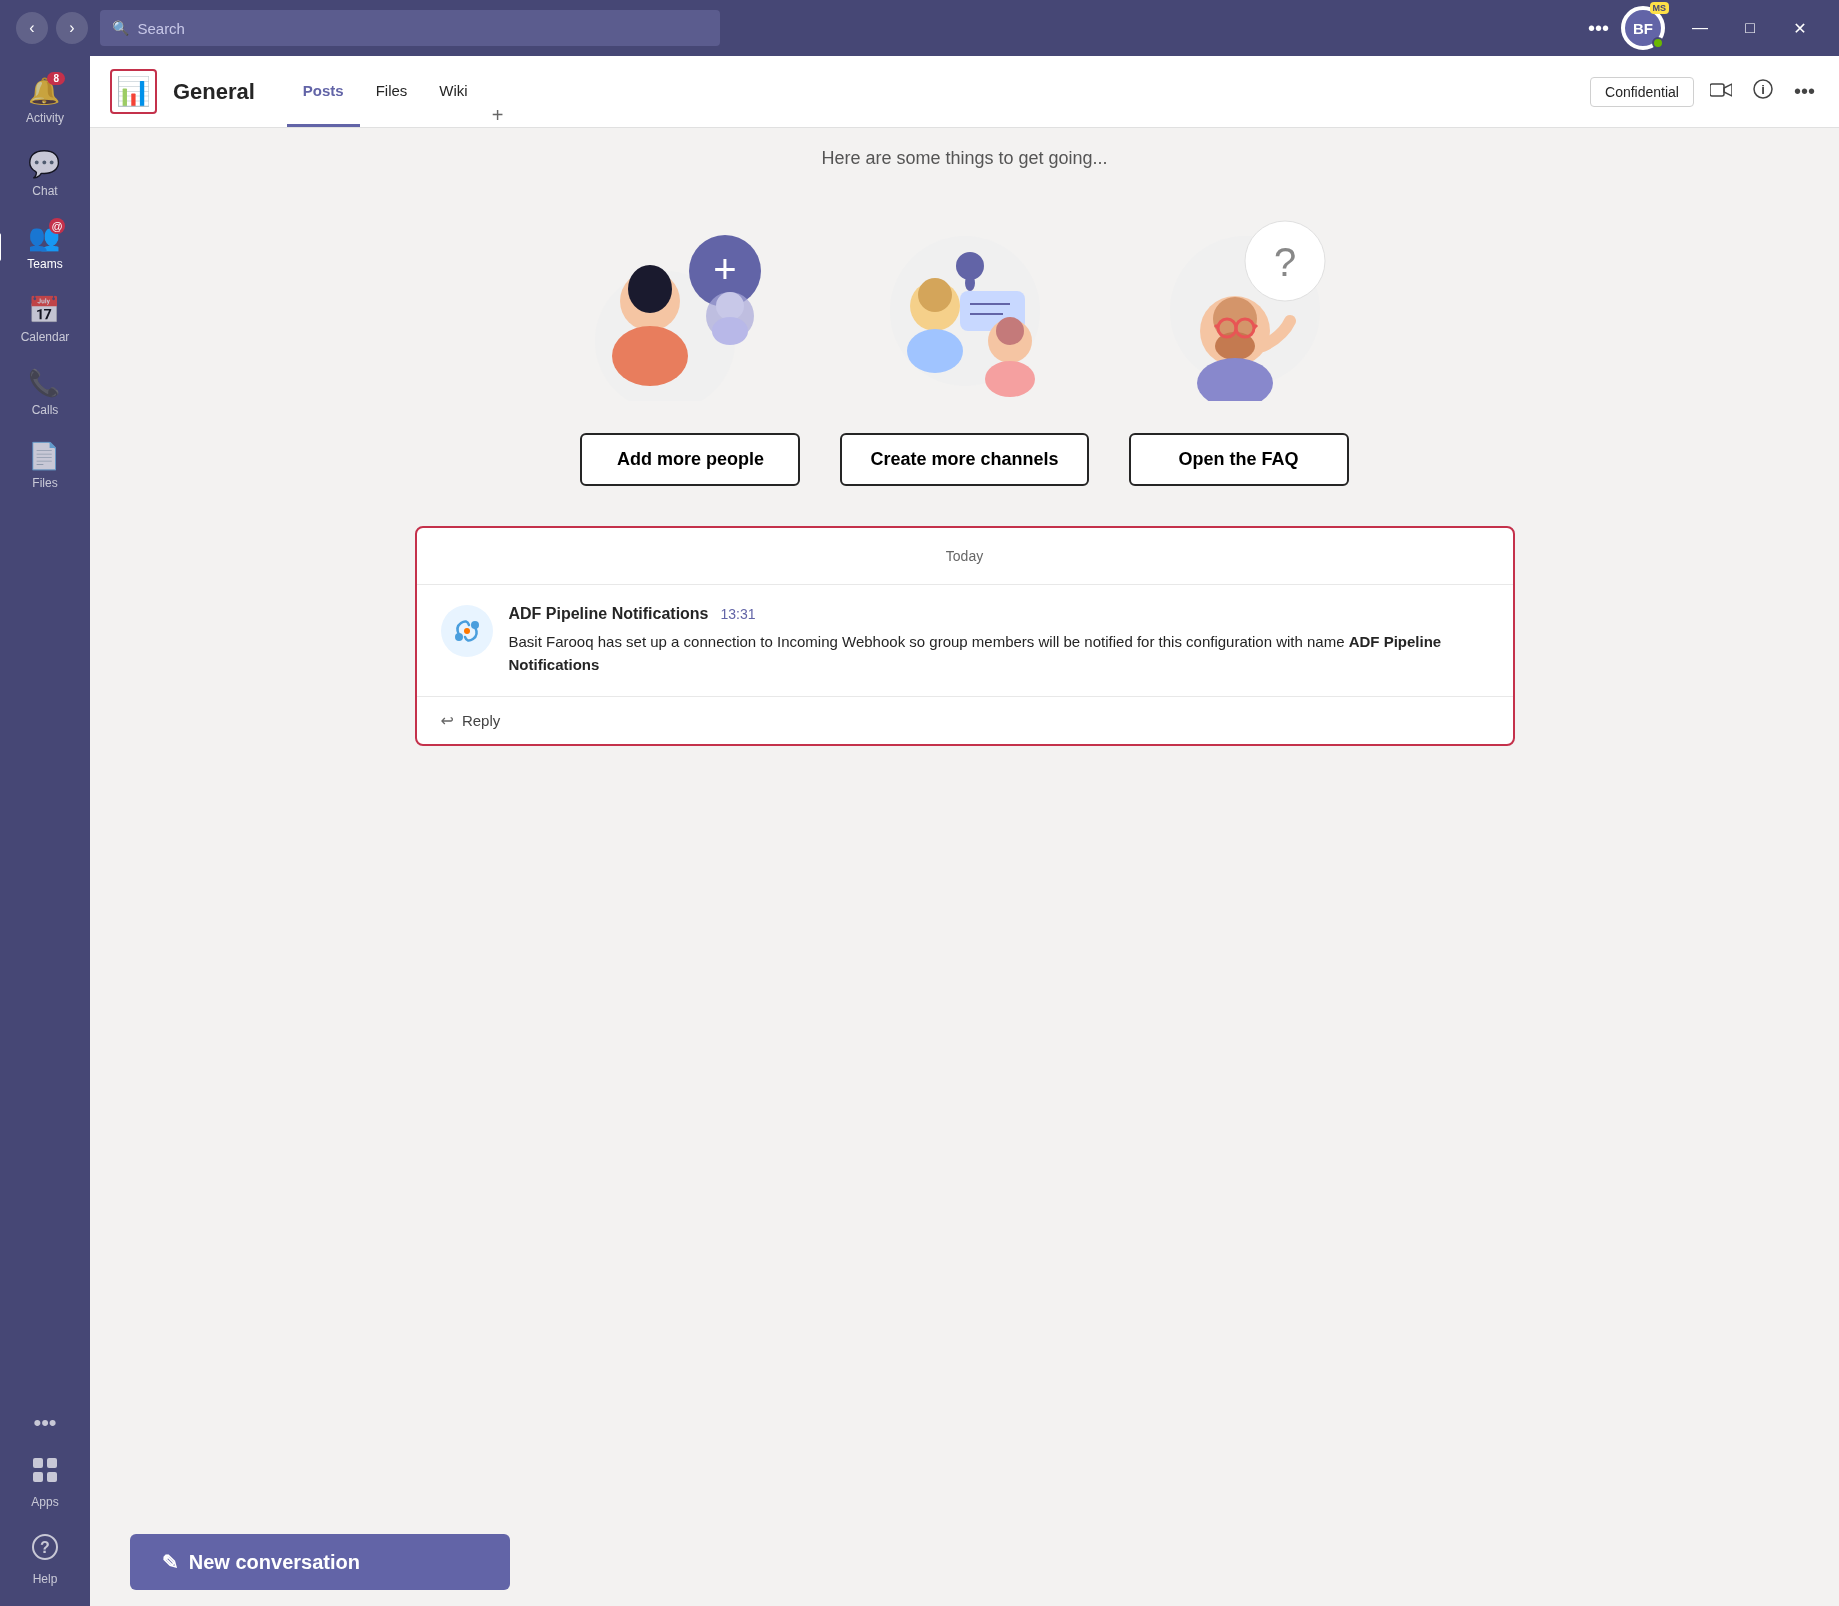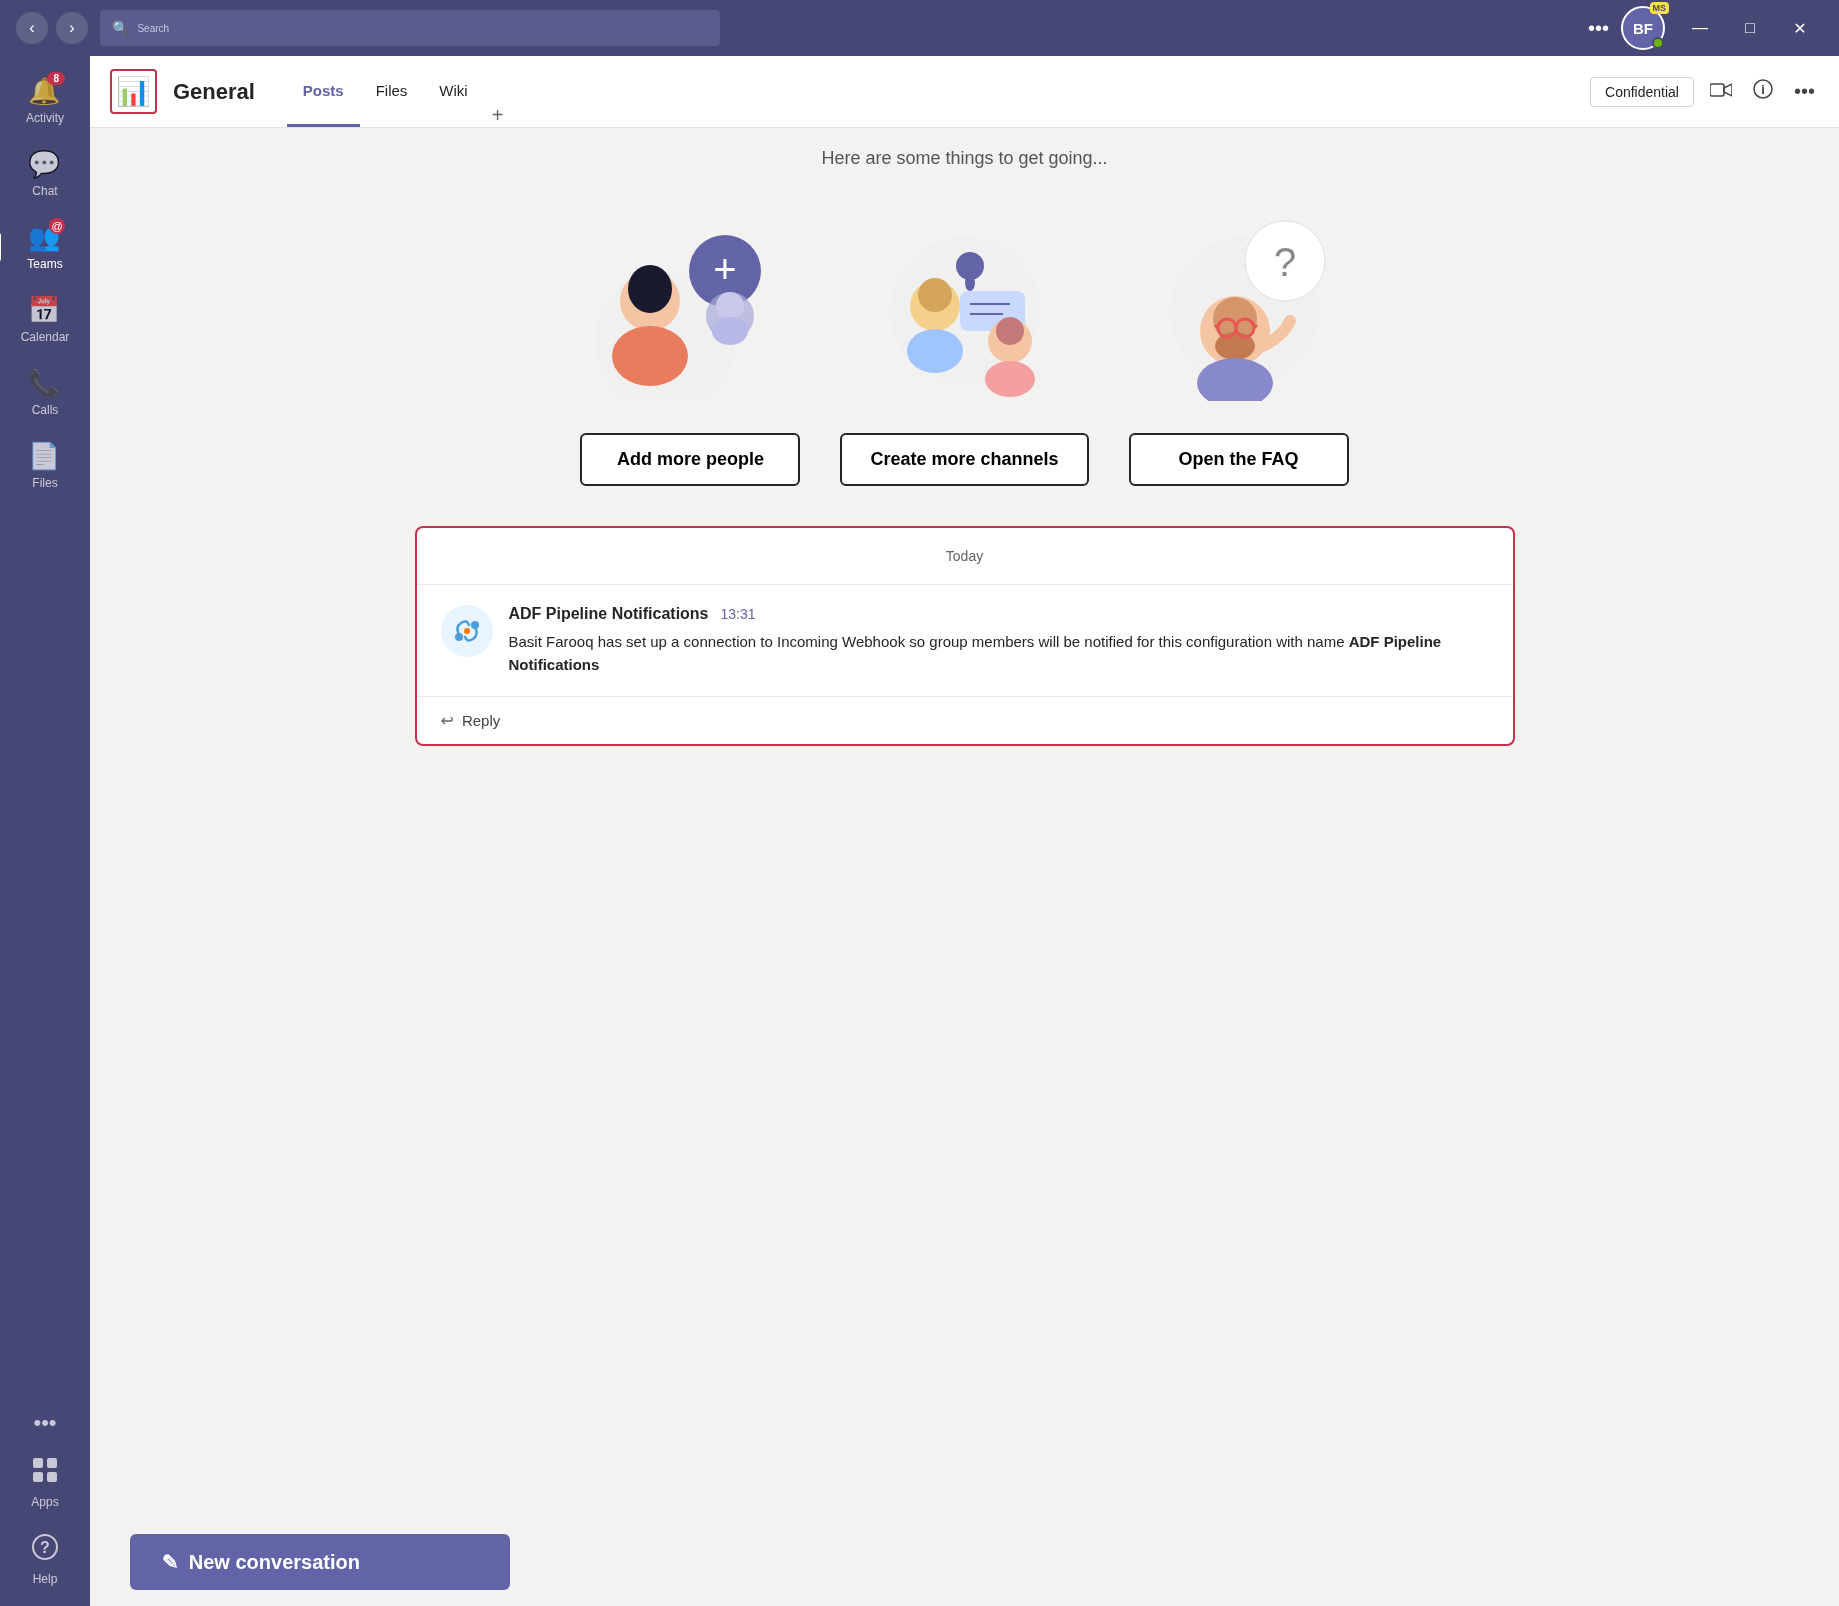--- a/index.html
+++ b/index.html
@@ -29,21 +29,21 @@
       display: flex; align-items: center; padding: 0 12px; gap: 8px;
       cursor: text;
     }
     .search-bar span { color: #c8c8e8; font-size: 14px; }
     .title-bar-right { margin-left: auto; display: flex; align-items: center; gap: 12px; }
     .more-btn { color: white; font-size: 20px; cursor: pointer; background: none; border: none; }
     .avatar-wrap { position: relative; cursor: pointer; }
     .avatar {
       width: 44px; height: 44px; border-radius: 50%;
       background: #6264a7; display: flex; align-items: center; justify-content: center;
-      color: white; font-weight: bold; font-size: 15px; border: 2px solid #ffffff;
+      color: white; font-weight: bold; font-size: 15px; border: 4px solid #ffffff;
     }
     .ms-badge {
       position: absolute; top: -4px; right: -4px;
       background: #fde047; border-radius: 4px; padding: 1px 3px;
       font-size: 9px; font-weight: bold; color: #464775;
     }
     .online-dot {
       position: absolute; bottom: 1px; right: 1px;
       width: 12px; height: 12px; border-radius: 50%;
       background: #6bb700; border: 2px solid #464775;
@@ -260,21 +260,21 @@
 </head>
 <body>
 
 <div class="title-bar">
   <div class="title-bar-nav">
     <button class="nav-arrow">‹</button>
     <button class="nav-arrow">›</button>
   </div>
   <div class="search-bar">
     <span>🔍</span>
-    <span style="color:#c8c8e8;font-size:10px;">Search</span>
+    <span style="color:#c8c8e8;font-size:15px;">Search</span>
   </div>
   <div class="title-bar-right">
     <button class="more-btn">•••</button>
     <div class="avatar-wrap">
       <div class="avatar">BF</div>
       <div class="ms-badge">MS</div>
       <div class="online-dot"></div>
     </div>
     <div class="win-controls">
       <button class="win-btn">—</button>

